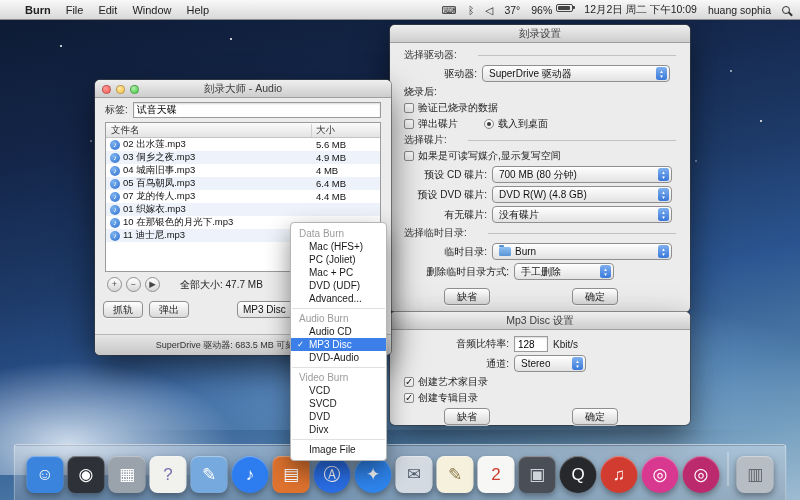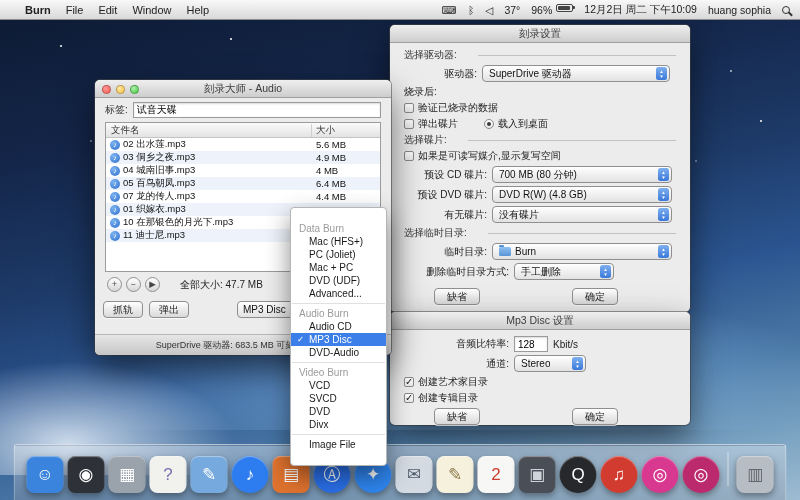--- a/index.html
+++ b/index.html
@@ -70,22 +70,22 @@
   .popup{width:74px;height:17px;margin-left:42px;border:1px solid #8f8f8f;border-radius:4px;
     background:linear-gradient(#fff,#e2e2e2);display:flex;align-items:center;padding:0 2px 0 5px;font-size:10px;color:#111}
   .arrows{margin-left:auto;width:11px;height:13px;border-radius:2.5px;flex:none;
     background:linear-gradient(#7fb0ef,#3a79da);color:#fff;display:flex;flex-direction:column;align-items:center;justify-content:center}
   .arrows::before{content:"▲";font-size:4.5px;line-height:5px}
   .arrows::after{content:"▼";font-size:4.5px;line-height:5px}
   .statusbar{position:absolute;bottom:0;left:0;right:0;height:21px;border-radius:0 0 5px 5px;
     background:linear-gradient(#e6e6e6,#c6c6c6);border-top:1px solid #b5b5b5;text-align:center;font-size:9px;color:#333;line-height:20px}
 
   
-  .ctxmenu{position:absolute;left:290px;top:207px;width:97px;background:#fff;border:1px solid #b5b5b5;border-radius:4px;
-    box-shadow:0 10px 24px rgba(0,0,0,.45);padding:14px 0;z-index:36;font-size:10px}
+  .ctxmenu{position:absolute;left:290px;top:222px;width:97px;background:#fff;border:1px solid #b5b5b5;border-radius:4px;
+    box-shadow:0 10px 24px rgba(0,0,0,.45);padding:4px 0;z-index:36;font-size:10px}
   .mi{height:13px;line-height:13px;padding-left:18px;color:#1a1a1a;white-space:nowrap}
   .mi.hdr{color:#9b9b9b;padding-left:8px}
   .mi.sel{background:#3d7fe8;color:#fff;position:relative}
   .mi.sel .chk{position:absolute;left:6px;top:0;font-size:8.5px}
   .msep{height:1px;background:#e0e0e0;margin:3px 1px}
 
   
   .win-burn{left:390px;top:25px;width:300px;height:287px;z-index:8}
   .win-mp3{left:390px;top:312px;width:300px;height:113px;z-index:8}
   .bs-body{padding:3px 14px 0;font-size:10px;color:#222}
@@ -102,21 +102,21 @@
   .cb{width:10px;height:10px;border:1px solid #8a8a8a;border-radius:2px;background:linear-gradient(#fff,#e9e9e9);
     margin-right:4px;flex:none;position:relative}
   .cb.on::after{content:"✓";position:absolute;left:0;top:-2px;font-size:10px;font-weight:bold;color:#222}
   .rb{width:10px;height:10px;border:1px solid #8a8a8a;border-radius:50%;background:linear-gradient(#fff,#e9e9e9);
     margin-right:4px;flex:none;position:relative}
   .rb.on::after{content:"";position:absolute;inset:2px;border-radius:50%;background:#3a3a3a}
   .ind84{margin-left:84px}.ind30{margin-left:30px}.ind20{margin-left:20px}.ind75{margin-left:75px}
   .gap26{margin-left:26px}
   .btnrow{display:flex;margin-top:8px}
   .btnrow.tight{margin-top:3px}
-  .btn-def{margin-left:30px;width:46px}
+  .btn-def{margin-left:40px;width:46px}
   .btn-ok{margin-left:auto;margin-right:58px;width:46px}
   .folder{width:12px;height:9px;background:linear-gradient(#8fc1f0,#5a94d6);border-radius:1.5px;margin-right:4px;position:relative;flex:none}
   .folder::before{content:"";position:absolute;top:-2px;left:0;width:5px;height:2px;background:#5a94d6;border-radius:1px 1px 0 0}
   .unit{margin-left:5px}
 
   
   .dock{position:absolute;left:50%;bottom:0;transform:translateX(-50%);height:56px;z-index:35;
     display:flex;align-items:flex-end;gap:4px;padding:0 12px 7px;
     background:linear-gradient(180deg,rgba(215,225,235,.5),rgba(140,150,165,.38));
     border:1px solid rgba(255,255,255,.5);border-bottom:none;border-radius:4px 4px 0 0}

